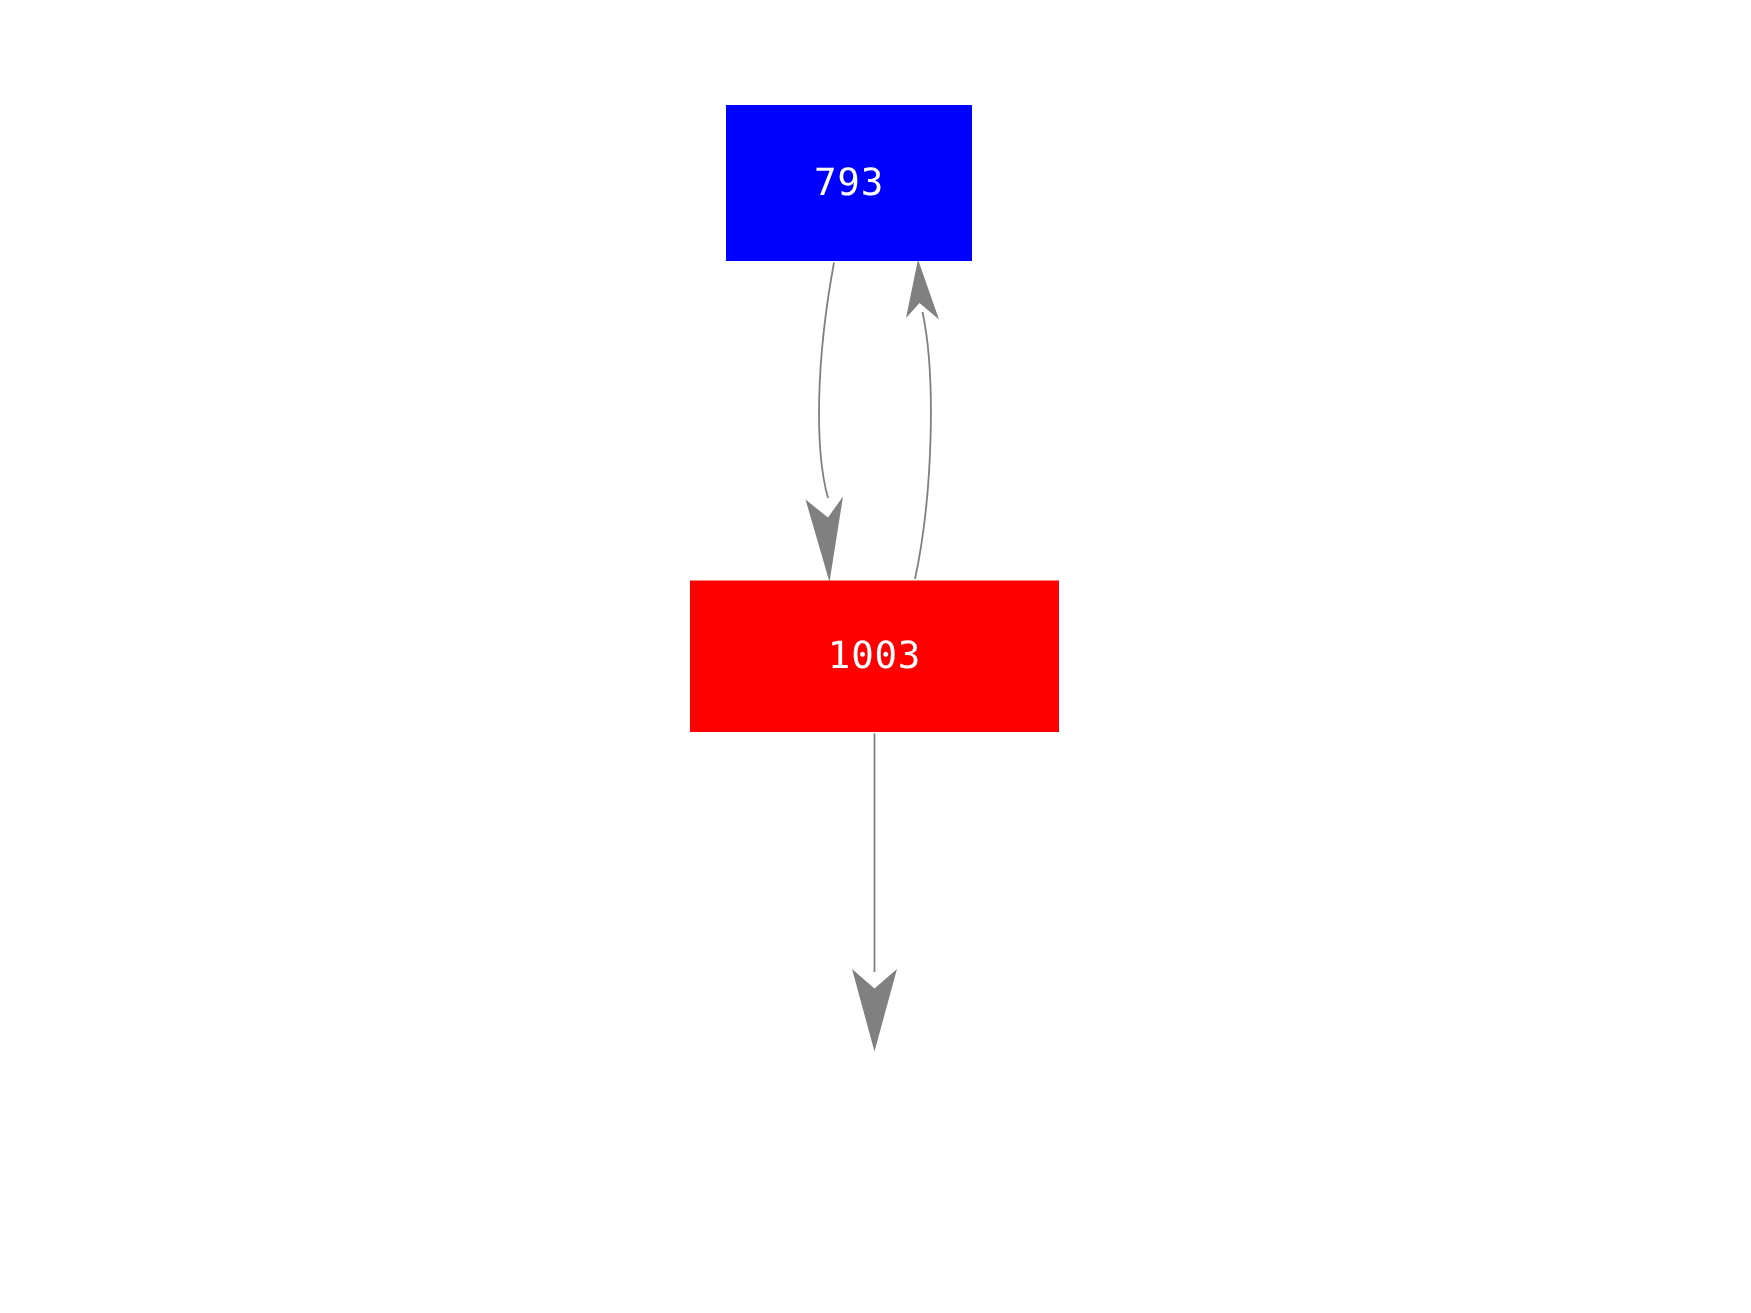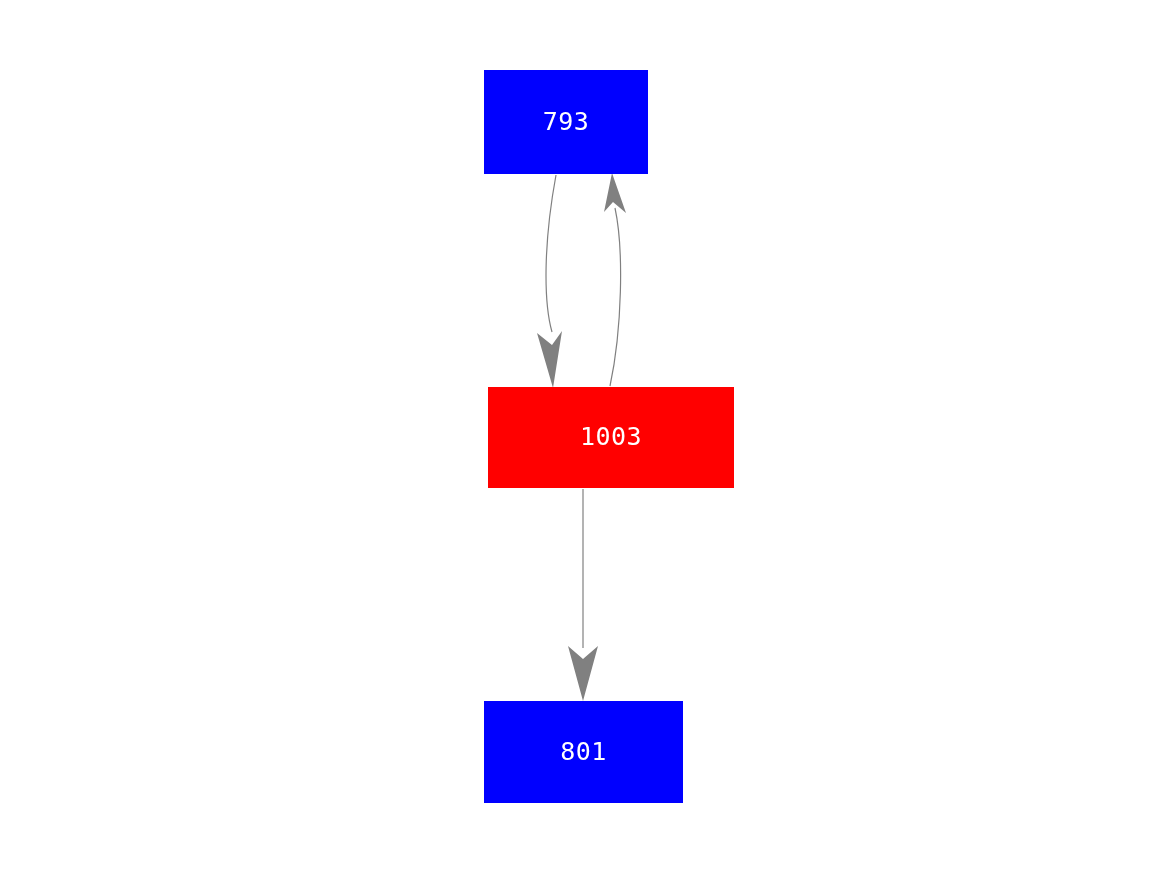--- a/index.html
+++ b/index.html
@@ -64,21 +64,18 @@
     <g>
       <path d="M 583,489 L 583,648" fill="none" stroke="#808080" stroke-width="1.2"></path>
       <polygon points="583,701 568,646 583,659 598,646" fill="#808080"></polygon>
     </g>
   </svg>
 
   <div class="graph-node" id="node-793" style="left:484px; top:70px; width:164px; height:104px; background:#0000ff;">
     <span class="node-label">793</span>
   </div>
 
-  <div class="graph-node" id="node-1003" style="left:488px; top:387px; width:246px; height:101px; background:#ff0000;">
+  <div class="graph-node" id="node-1003" style="left:460px; top:387px; width:246px; height:101px; background:#ff0000;">
     <span class="node-label">1003</span>
   </div>
 
-  <div class="graph-node" id="node-801" style="left:484px; top:701px; width:199px; height:102px; background:#0000ff;">
-    <span class="node-label">801</span>
-  </div>
 
 </div>
 
 </body></html>

